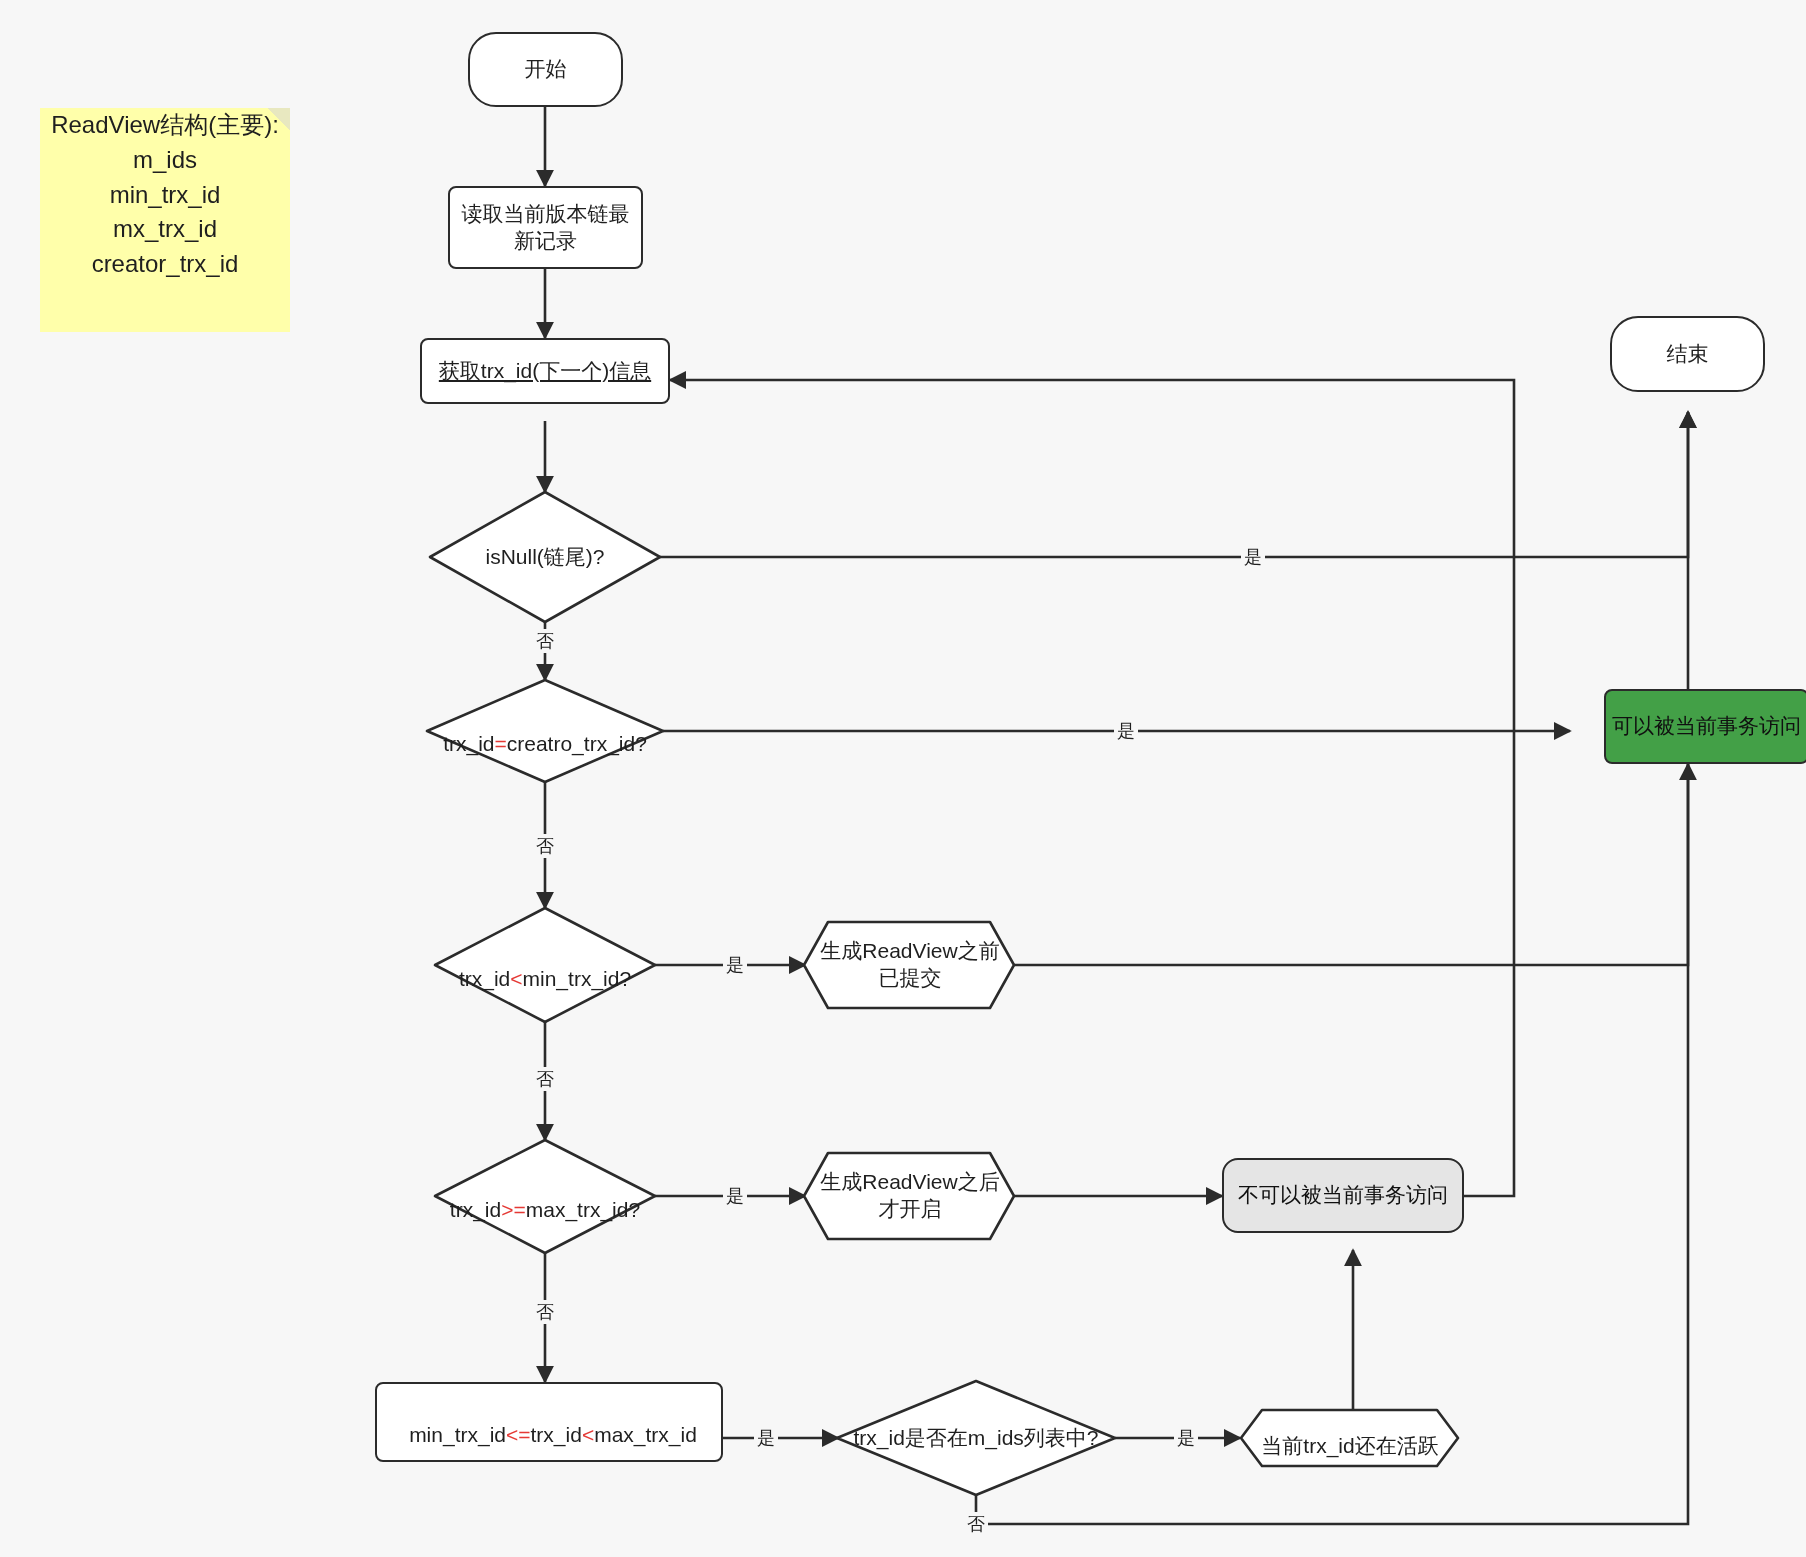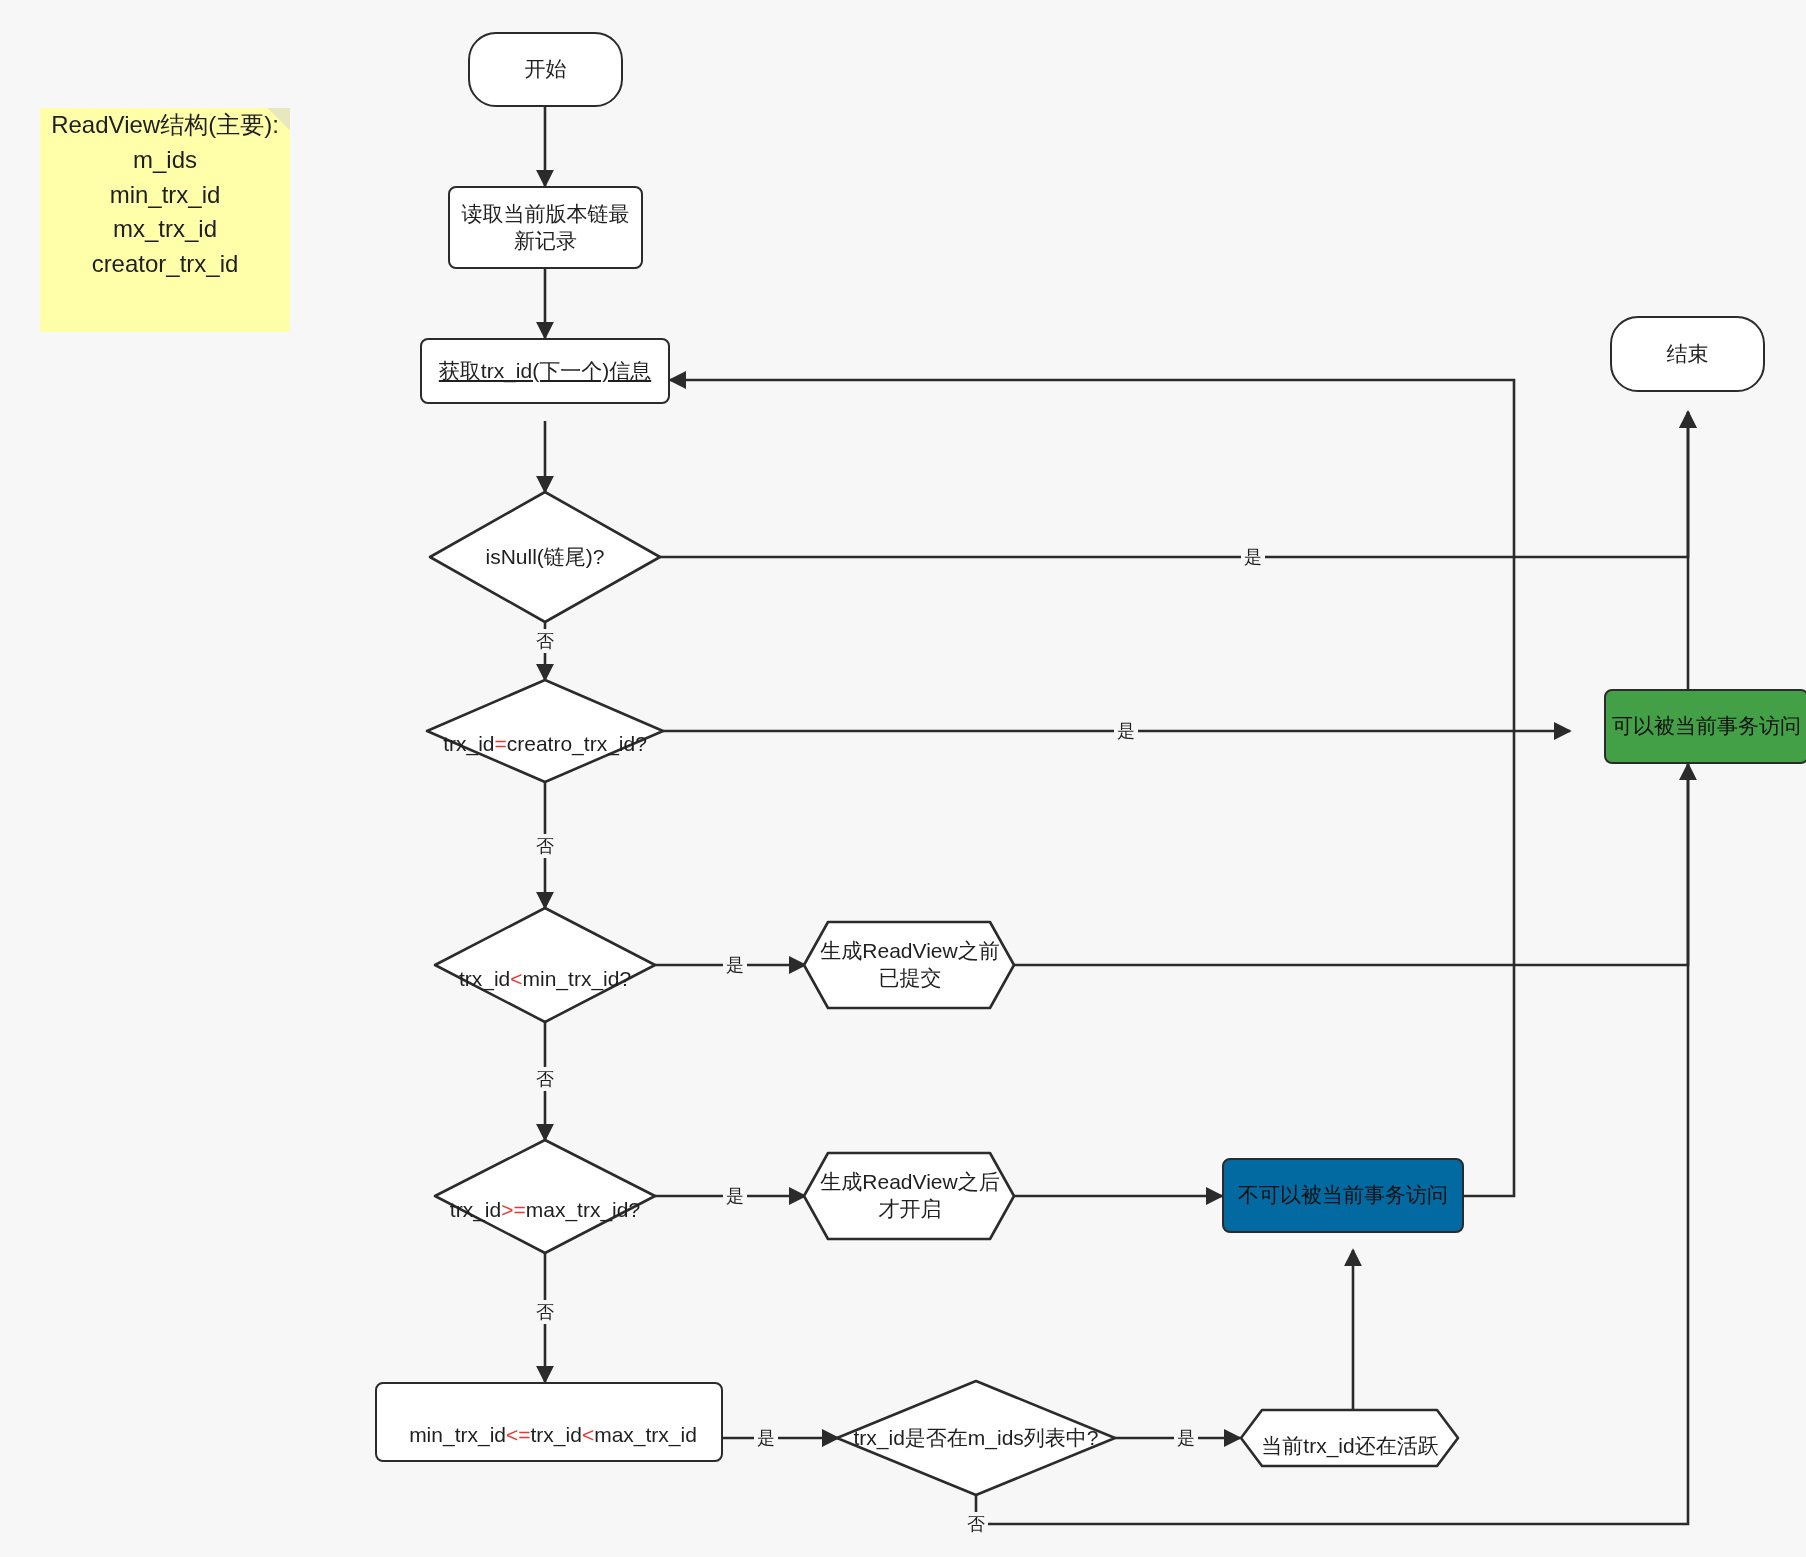--- a/index.html
+++ b/index.html
@@ -52,22 +52,22 @@
     background: #fff;
   }
   .proc-green {
     border: 2.5px solid #2b2b2b;
     border-radius: 8px;
     background: #43a047;
     color: #101010;
   }
   .proc-red {
     border: 2.5px solid #2b2b2b;
-    border-radius: 8px;
-    background: #0369a1;
+    border-radius: 16px;
+    background: #e5e5e5;
     color: #101010;
   }
   .sticky {
     background: #ffffaa;
     border: none;
     color: #1f1f1f;
     font-size: 24px;
     line-height: 1.45;
     align-items: flex-start;
     justify-content: center;

